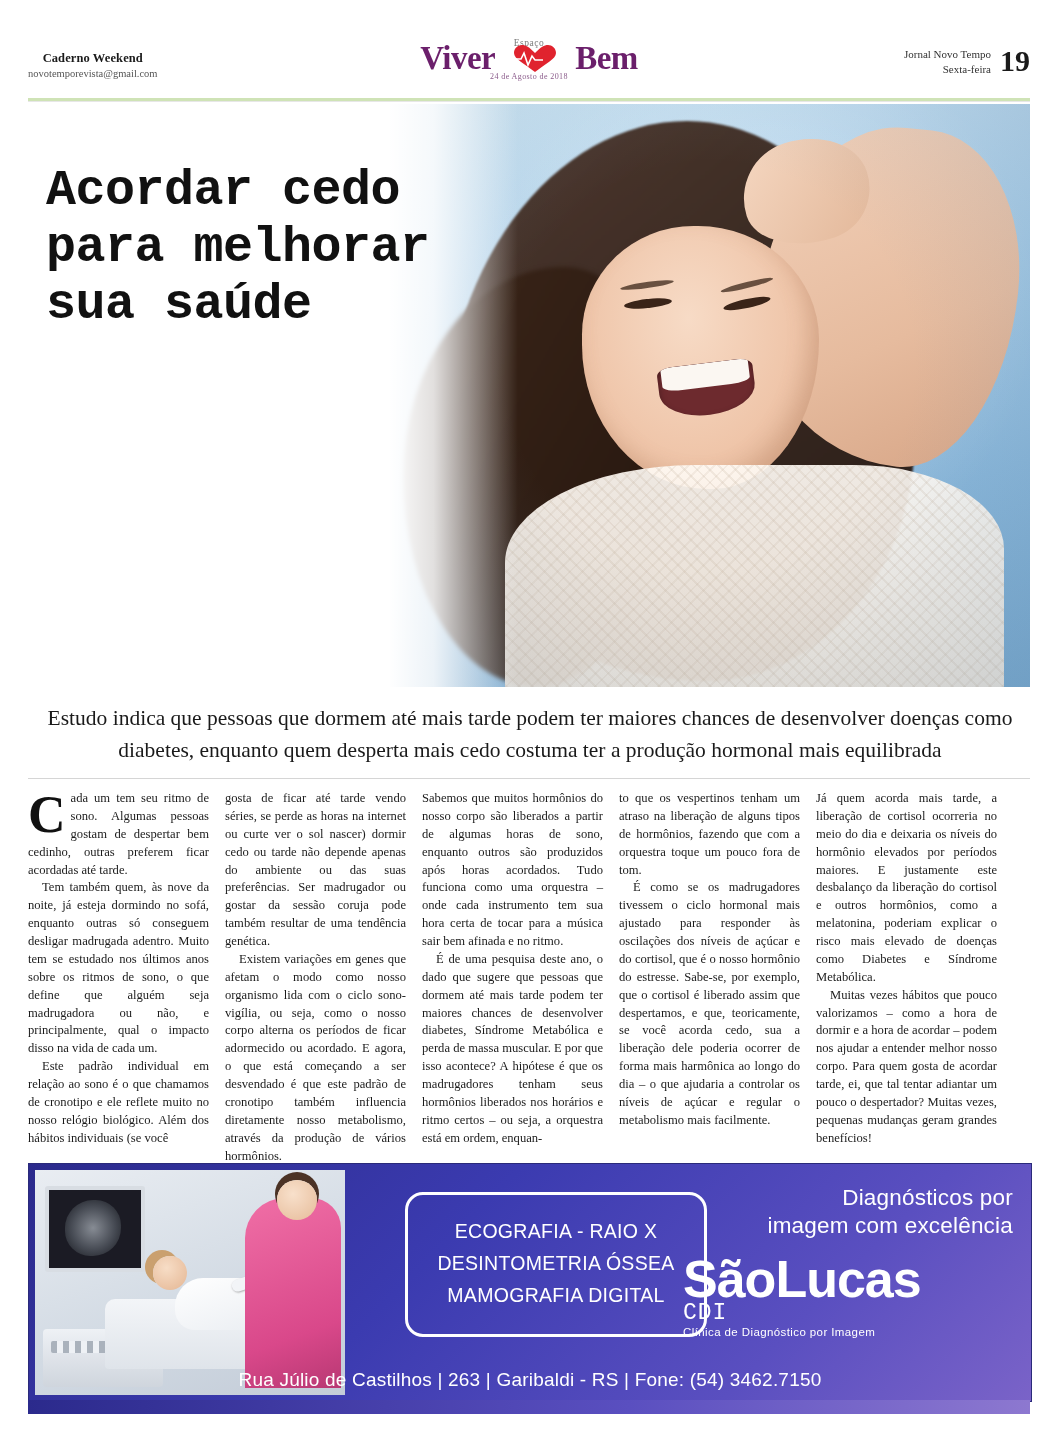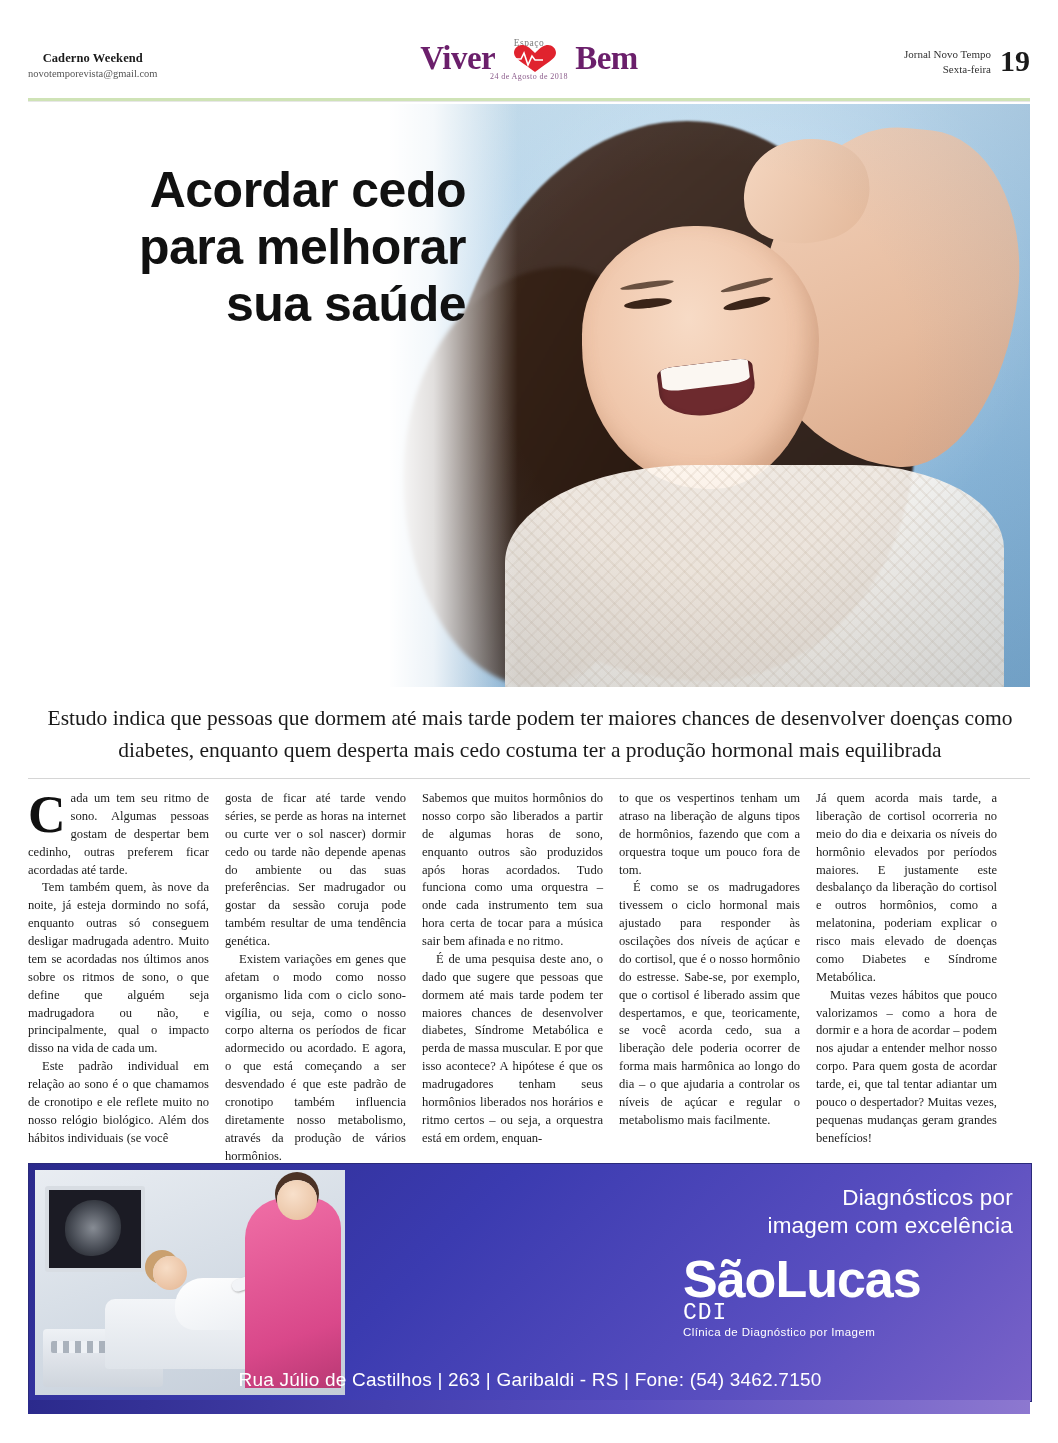--- a/index.html
+++ b/index.html
@@ -272,22 +272,21 @@
     position: absolute;
     left: -2px; top: 0;
     width: 130px; height: 100%;
     background: linear-gradient(90deg, #ffffff 0%, rgba(255,255,255,.85) 35%, rgba(255,255,255,0) 100%);
   }
   .headline {
     position: absolute;
     left: 18px;
     top: 58px;
     width: 420px;
-    text-align: right;
-    font-family: Liberation Sans, sans-serif;
+    font-family: Liberation Mono, monospace;
     font-weight: bold;
     font-size: 50px;
     line-height: 1.14;
     color: #111;
     letter-spacing: -.5px;
   }
   .headline div { white-space: nowrap; }
 
   
   .subhead {
@@ -583,21 +582,21 @@
       <div>sua saúde</div>
     </div>
   </div>
 
   <div class="subhead">Estudo indica que pessoas que dormem até mais tarde podem ter maiores chances de desenvolver doenças como diabetes, enquanto quem desperta mais cedo costuma ter a produção hormonal mais equilibrada</div>
   <div class="sub-rule"></div>
 
   <div class="columns">
     <div class="col">
       <p class="first"><span class="dropcap">C</span><span>ada um tem seu ritmo de sono. Algumas pessoas gostam de despertar bem cedinho, outras preferem ficar acordadas até tarde.</span></p>
-      <p>Tem também quem, às nove da noite, já esteja dormindo no sofá, enquanto outras só conseguem desligar madrugada adentro. Muito tem se acordadas nos últimos anos sobre os ritmos de sono, o que define que alguém seja madrugadora ou não, e principalmente, qual o impacto disso na vida de cada um.</p>
+      <p>Tem também quem, às nove da noite, já esteja dormindo no sofá, enquanto outras só conseguem desligar madrugada adentro. Muito tem se estudado nos últimos anos sobre os ritmos de sono, o que define que alguém seja madrugadora ou não, e principalmente, qual o impacto disso na vida de cada um.</p>
       <p>Este padrão individual em relação ao sono é o que chamamos de cronotipo e ele reflete muito no nosso relógio biológico. Além dos hábitos individuais (se você</p>
     </div>
     <div class="col">
       <p class="first">gosta de ficar até tarde vendo séries, se perde as horas na internet ou curte ver o sol nascer) dormir cedo ou tarde não depende apenas do ambiente ou das suas preferências. Ser madrugador ou gostar da sessão coruja pode também resultar de uma tendência genética.</p>
       <p>Existem variações em genes que afetam o modo como nosso organismo lida com o ciclo sono-vigília, ou seja, como o nosso corpo alterna os períodos de ficar adormecido ou acordado. E agora, o que está começando a ser desvendado é que este padrão de cronotipo também influencia diretamente nosso metabolismo, através da produção de vários hormônios.</p>
     </div>
     <div class="col">
       <p class="first">Sabemos que muitos hormônios do nosso corpo são liberados a partir de algumas horas de sono, enquanto outros são produzidos após horas acordados. Tudo funciona como uma orquestra – onde cada instrumento tem sua hora certa de tocar para a música sair bem afinada e no ritmo.</p>
       <p>É de uma pesquisa deste ano, o dado que sugere que pessoas que dormem até mais tarde podem ter maiores chances de desenvolver diabetes, Síndrome Metabólica e perda de massa muscular. E por que isso acontece? A hipótese é que os madrugadores tenham seus hormônios liberados nos horários e ritmo certos – ou seja, a orquestra está em ordem, enquan-</p>
     </div>
@@ -616,20 +615,25 @@
       <div class="monitor"></div>
       <div class="console"></div>
       <div class="bed"></div>
       <div class="patient-head"></div>
       <div class="patient-body"></div>
       <div class="probe"></div>
       <div class="doctor"></div>
       <div class="doctor-head"></div>
     </div>
 
+    <div class="ad-services">
+      <div class="line">ECOGRAFIA - RAIO X</div>
+      <div class="line">DESINTOMETRIA ÓSSEA</div>
+      <div class="line">MAMOGRAFIA DIGITAL</div>
+    </div>
 
     <div class="ad-right">
       <div class="tag1">Diagnósticos por</div>
       <div class="tag2">imagem com excelência</div>
       <div class="brand">
         <div>
           <span class="sao">São</span><span class="lucas">Lucas</span>
         </div>
         <div>
           <span class="cdi">CDI</span>

